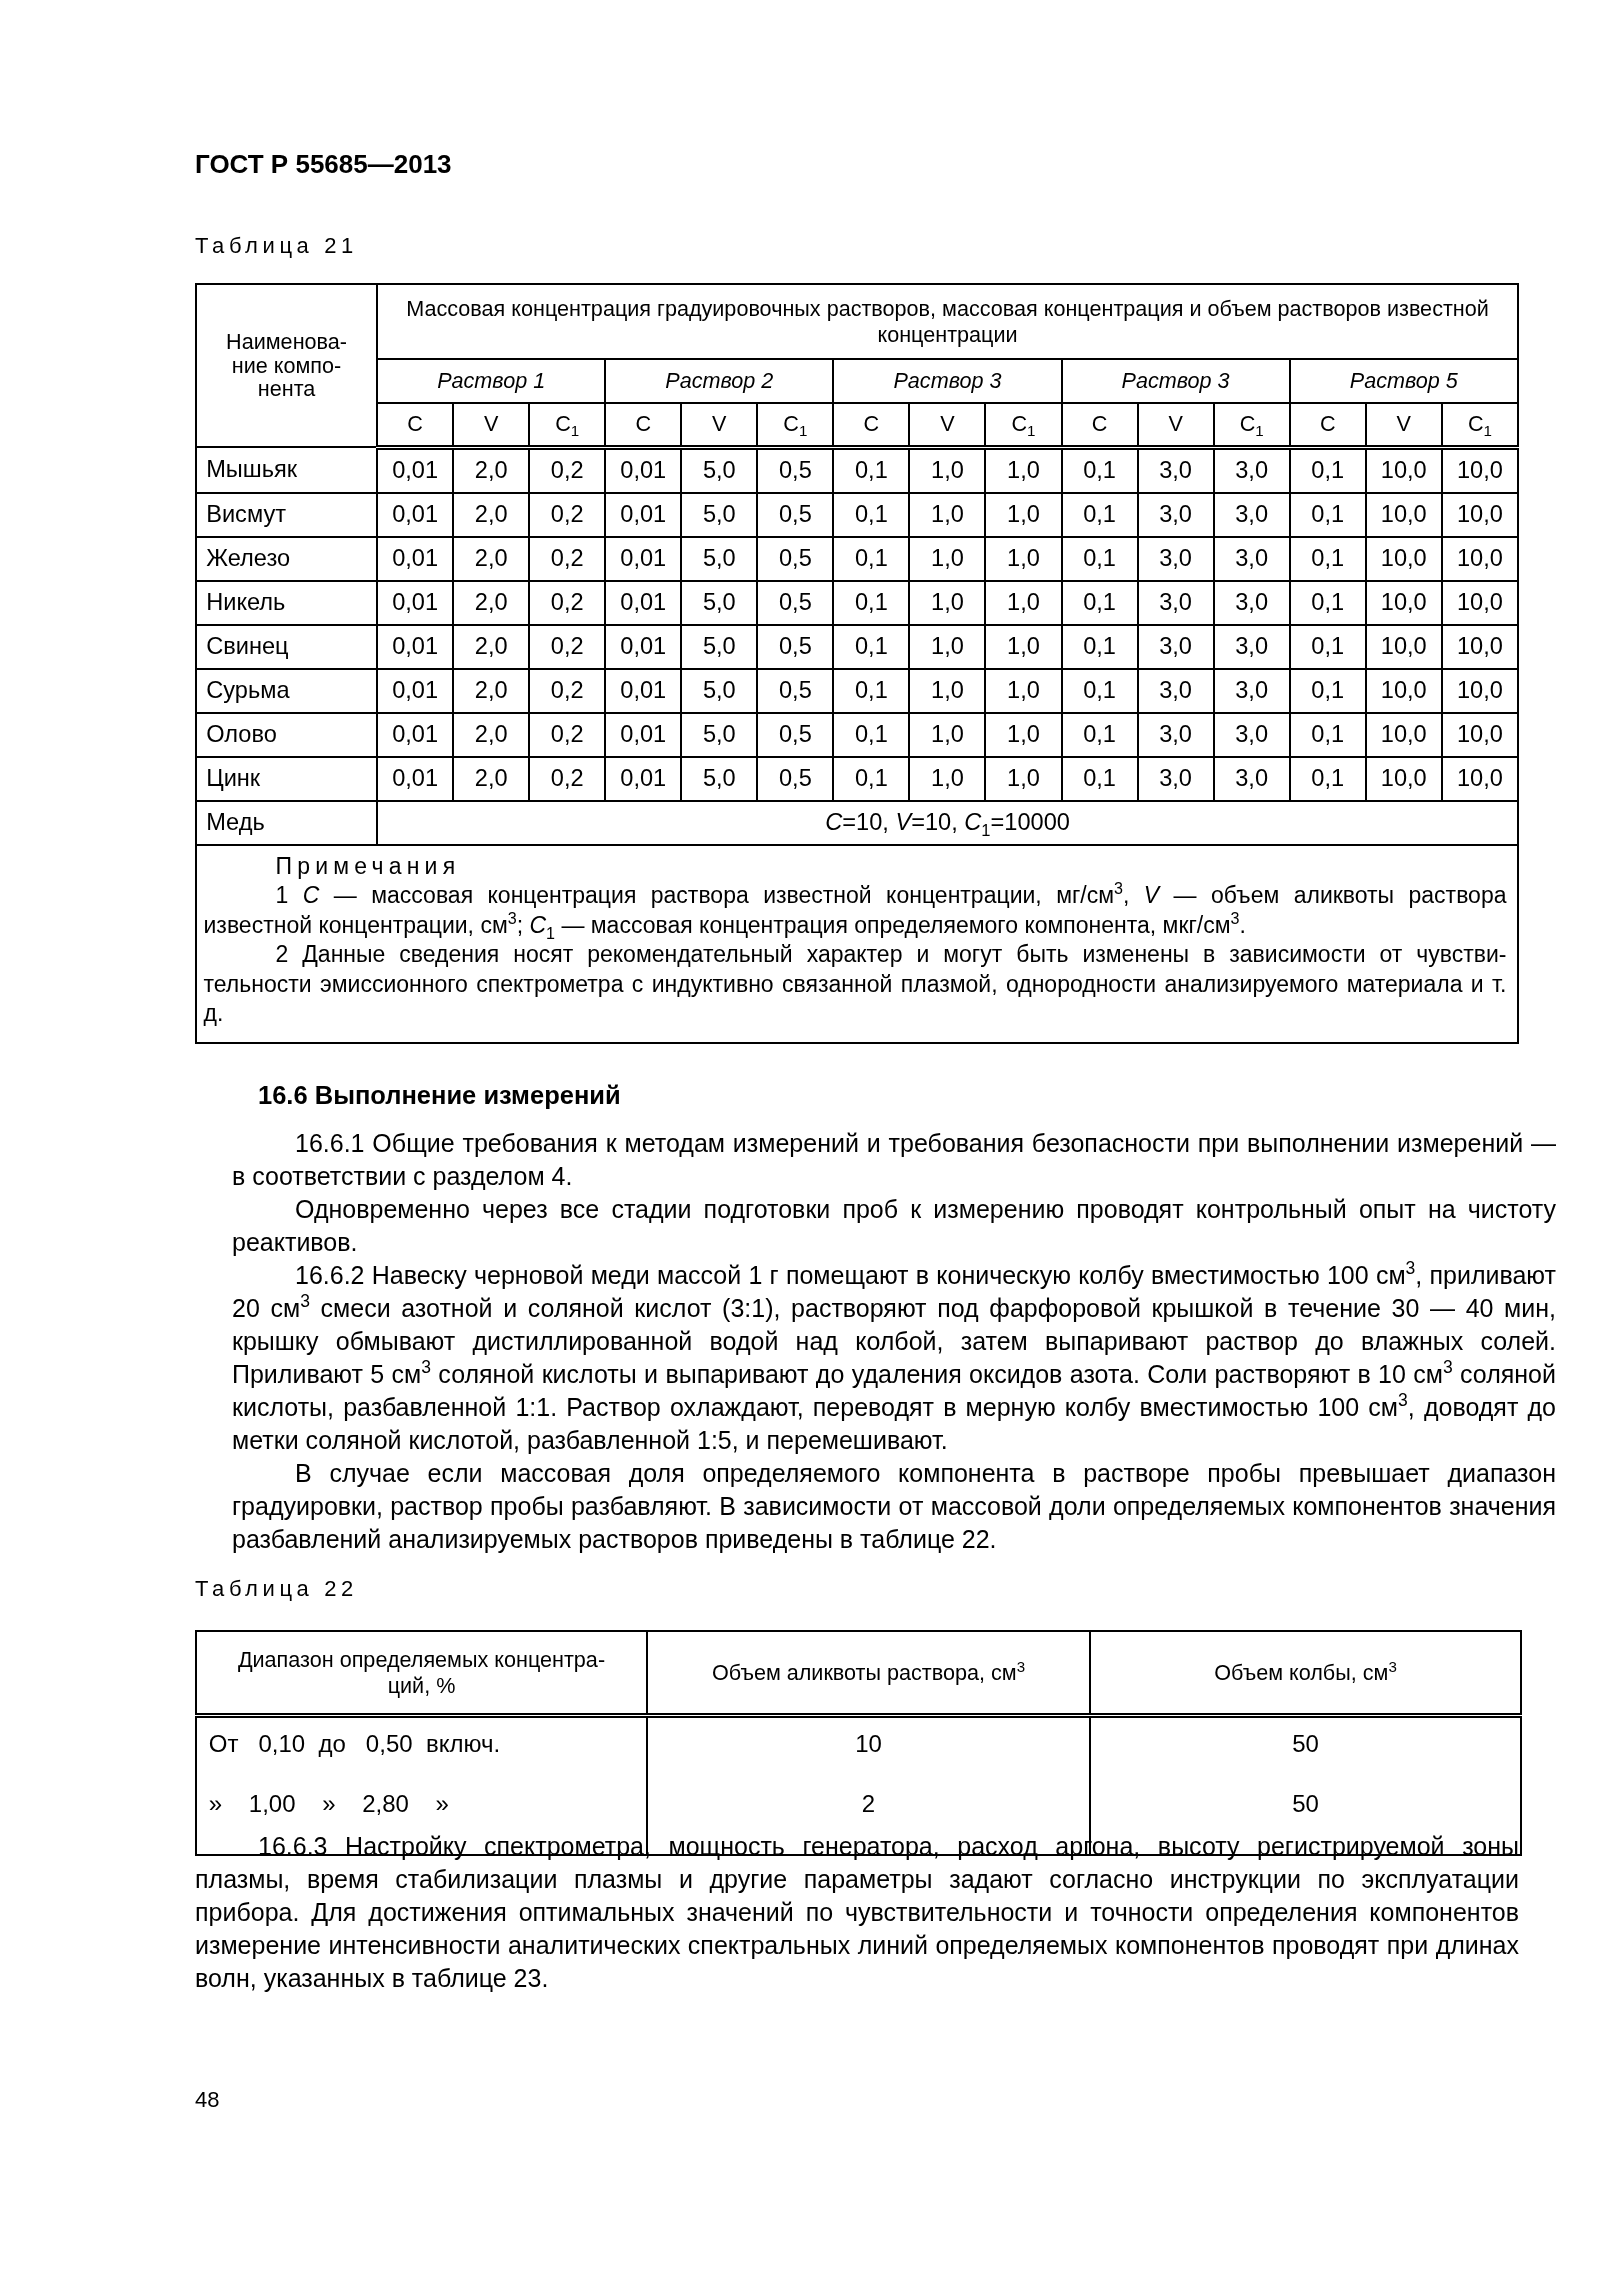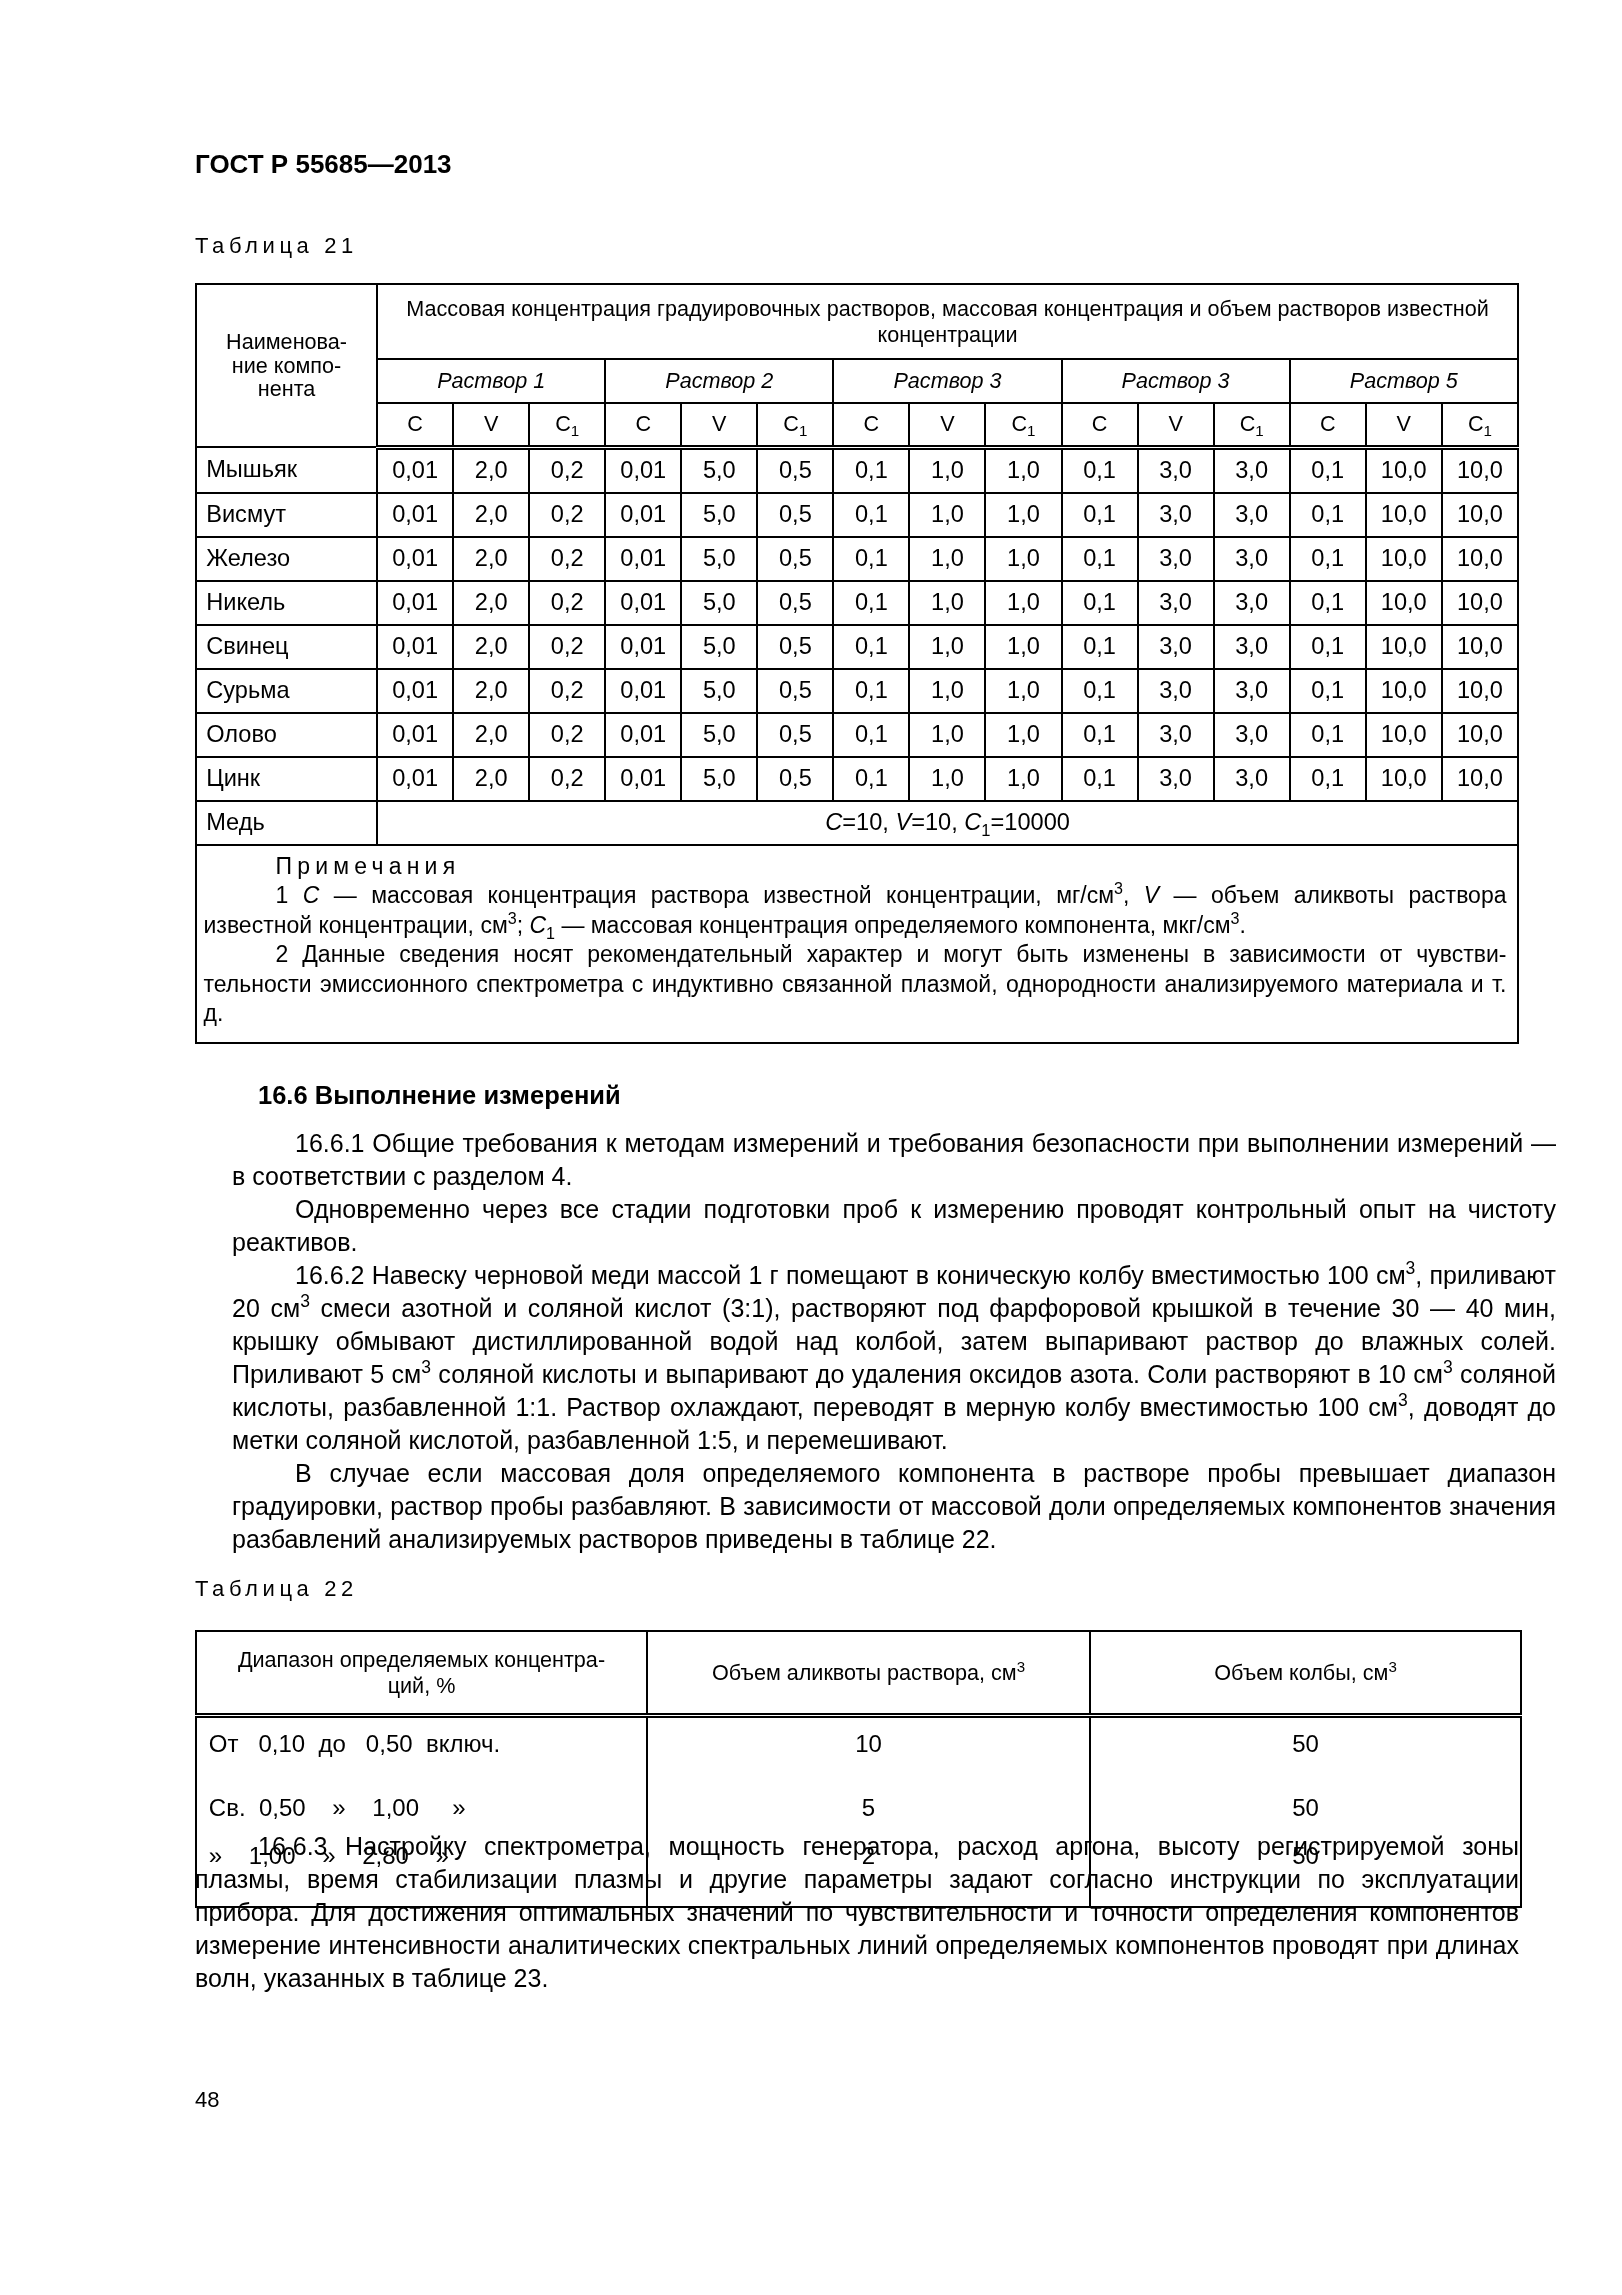--- a/index.html
+++ b/index.html
@@ -275,25 +275,20 @@
       <tr class="h">
     <td style="padding:0 26px">Диапазон определяемых концентра­ций, %</td>
     <td><span>Объем аликвоты раствора, см</span><sup>3</sup></td>
     <td><span>Объем колбы, см</span><sup>3</sup></td>
   </tr>
   <tr class="row first">
     <td class="range">От   0,10  до   0,50  включ.</td>
     <td>10</td>
     <td>50</td>
   </tr>
-  <tr class="row">
-    <td class="range">Св.  0,50    »    1,00     »</td>
-    <td>5</td>
-    <td>50</td>
-  </tr>
   <tr class="row last">
     <td class="range">»    1,00    »    2,80    »</td>
     <td>2</td>
     <td>50</td>
   </tr>
 </tbody>
   </table>
 
 <div class="abs body-text p3">
   <p>16.6.3 Настройку спектрометра, мощность генератора, расход аргона, высоту регистрируемой зоны плазмы, время стабилизации плазмы и другие параметры задают согласно инструкции по эксплу­атации прибора. Для достижения оптимальных значений по чувствительности и точности определения компонентов измерение интенсивности аналитических спектральных линий определяемых компонен­тов проводят при длинах волн, указанных в таблице 23.</p>

